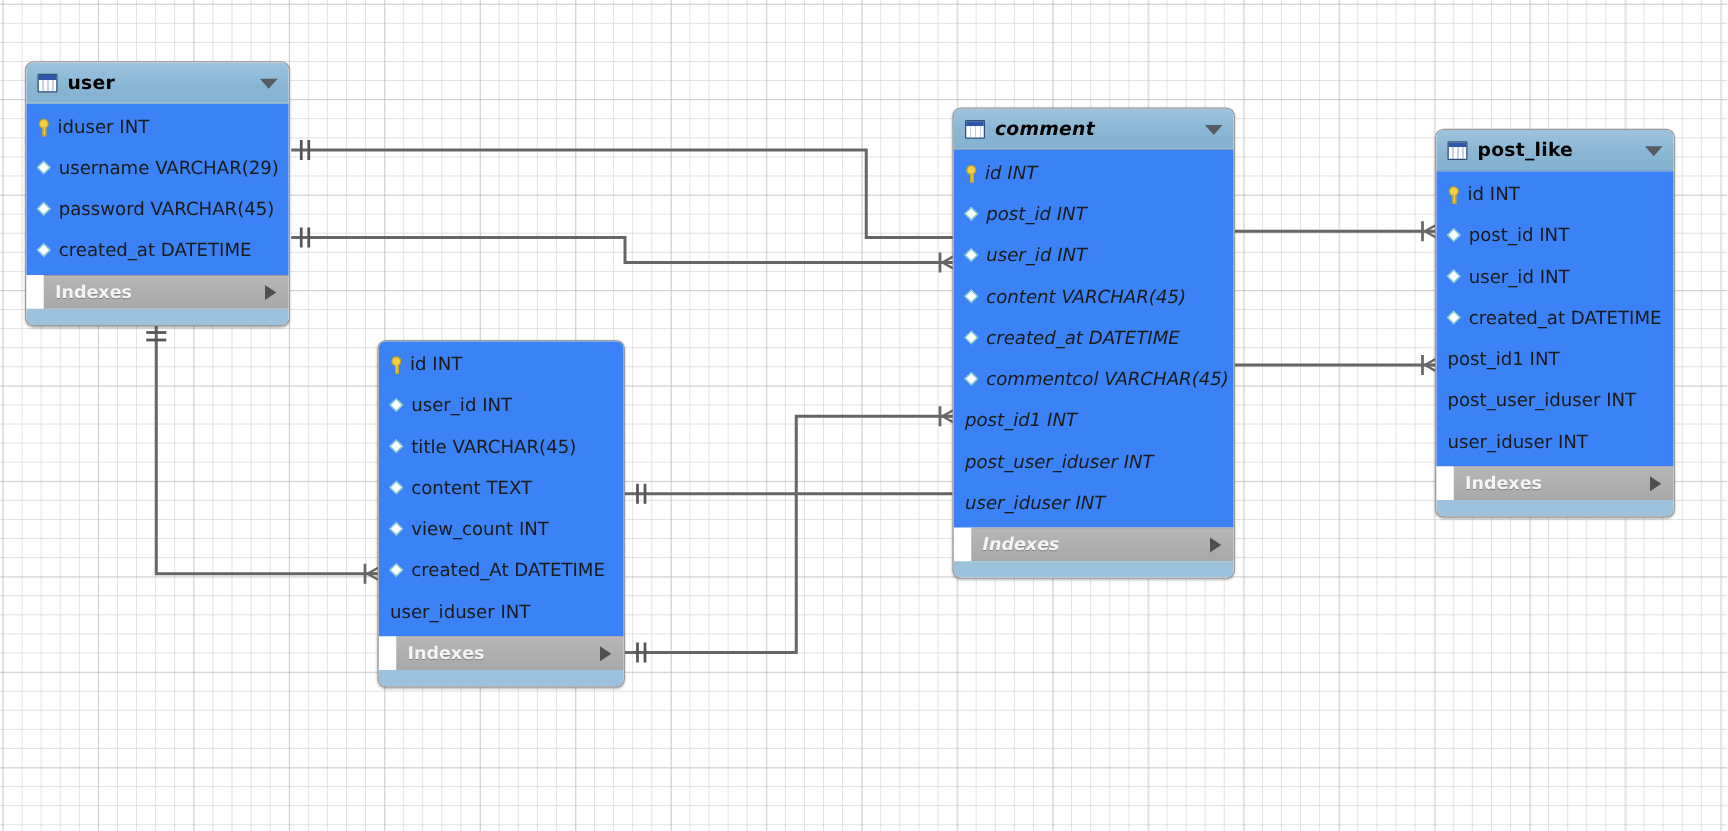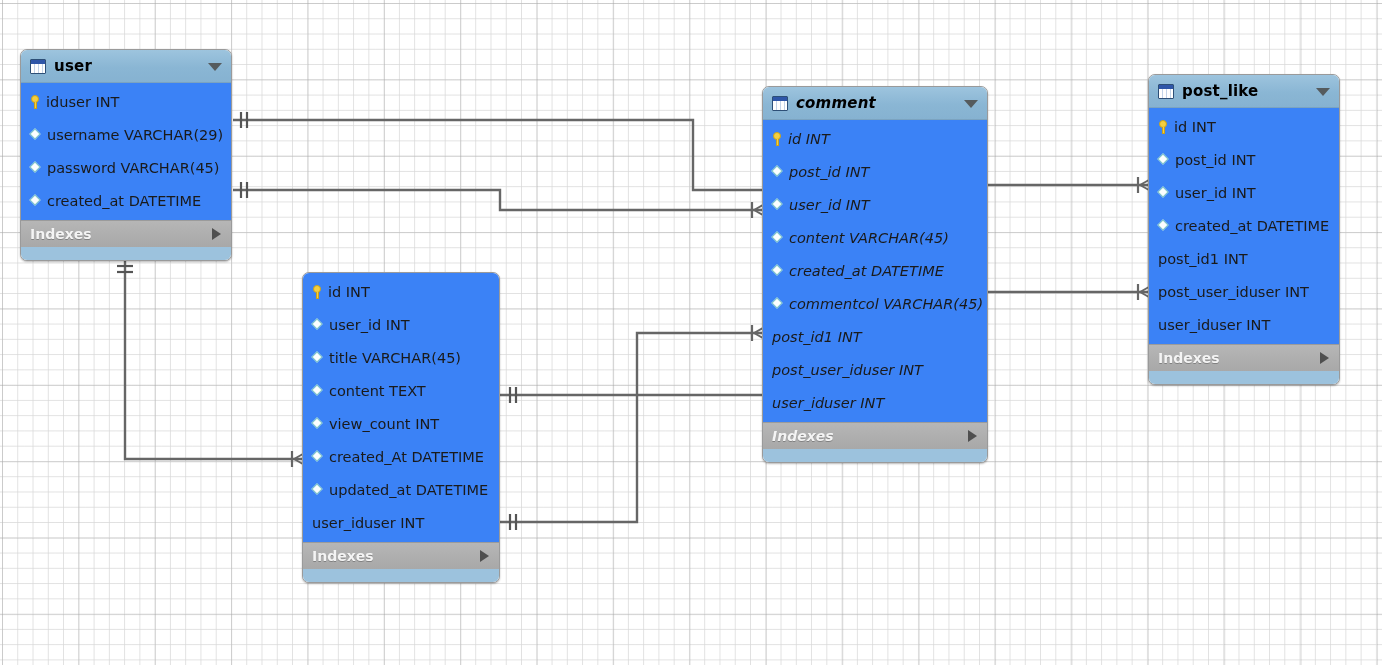--- a/index.html
+++ b/index.html
@@ -82,21 +82,21 @@
   }
   .ic-dia::before{
     content:"";position:absolute;left:2px;top:2px;width:8px;height:8px;
     border:1.6px solid #79c3c8;background:#fbfeff;
     transform:rotate(45deg);box-sizing:border-box;
   }
   .idx{
     height:26px;
     background:linear-gradient(to bottom,#b6b6b6 0%,#a8a8a8 100%);
     border-top:1px solid #9b9b9b;
-    display:flex;align-items:center;padding:0 9px;position:relative;
+    display:flex;align-items:center;padding:0 9px;position:relative;margin-left:14px;
   }
   .idx-label{font-size:14px;font-weight:bold;color:#f4f4f4;text-shadow:0 1px 0 rgba(0,0,0,.25);}
   .idx-caret{
     position:absolute;right:10px;top:50%;margin-top:-6px;
     width:0;height:0;border-top:6px solid transparent;border-bottom:6px solid transparent;
     border-left:9px solid #4f4f4f;
   }
   .foot{height:13px;background:#9cc2dd;}
 </style>
 </head>
@@ -203,24 +203,20 @@
           <span>content TEXT</span>
         </div>
       <div class="col">
           <span class="ic ic-dia"></span>
           <span>view_count INT</span>
         </div>
       <div class="col">
           <span class="ic ic-dia"></span>
           <span>created_At DATETIME</span>
         </div>
-      <div class="col">
-          <span class="ic ic-dia"></span>
-          <span>updated_at DATETIME</span>
-        </div>
       <div class="col plain">
           <span>user_iduser INT</span>
         </div>
     </div>
     <div class="idx">
       <span class="idx-label">Indexes</span>
       <span class="idx-caret"></span>
     </div>
     <div class="foot"></div>
   </div>
@@ -266,21 +262,21 @@
           <span>user_iduser INT</span>
         </div>
     </div>
     <div class="idx">
       <span class="idx-label">Indexes</span>
       <span class="idx-caret"></span>
     </div>
     <div class="foot"></div>
   </div>
 
-  <div class="tbl" style="left:1148px;top:74px;width:192px;">
+  <div class="tbl" style="left:1148px;top:103px;width:192px;">
     <div class="tbl-head">
       <span class="tbl-icon"></span>
       <span class="tbl-title">post_like</span>
       <span class="tbl-caret"></span>
     </div>
     <div class="cols">
       <div class="col">
           <span class="ic ic-key"></span>
           <span>id INT</span>
         </div>

